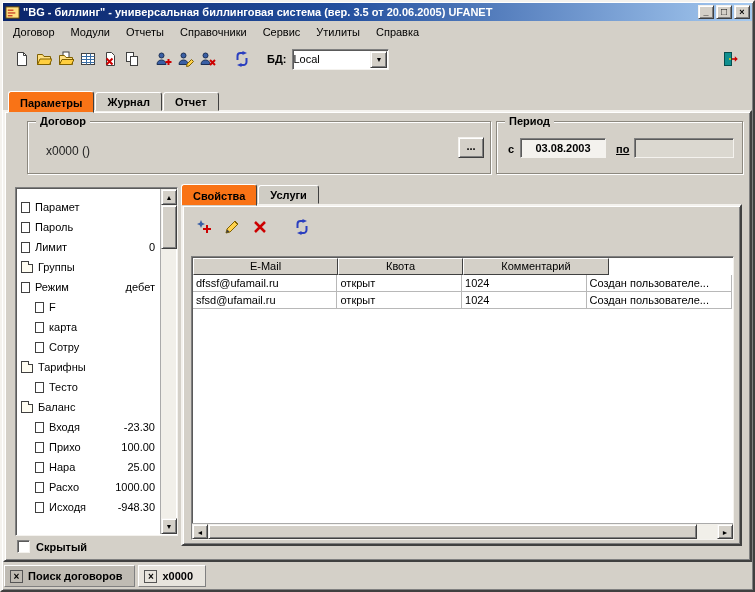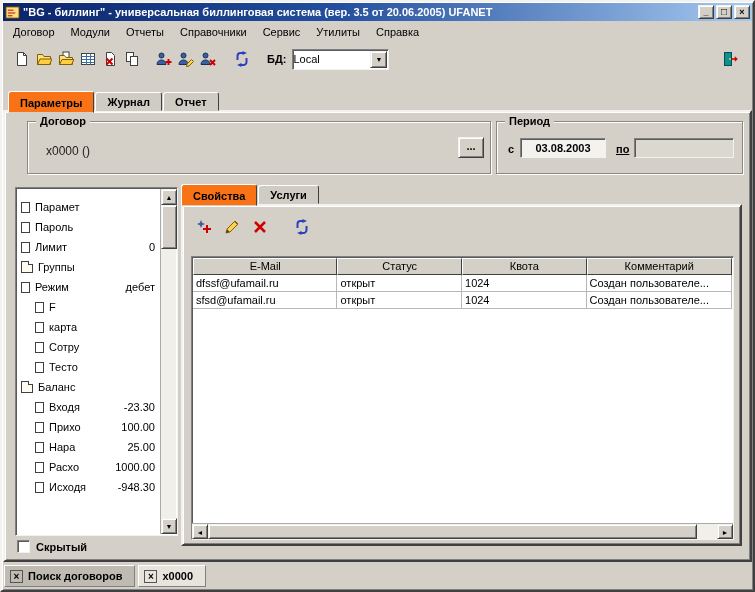--- a/index.html
+++ b/index.html
@@ -281,20 +281,24 @@
           <span class="tree-icon doc"></span>
           <span class="tree-label">F</span>
         </div>
         <div class="tree-row indent">
           <span class="tree-icon doc"></span>
           <span class="tree-label">карта</span>
         </div>
         <div class="tree-row indent">
           <span class="tree-icon doc"></span>
           <span class="tree-label">Сотру</span>
+        </div>
+        <div class="tree-row">
+          <span class="tree-icon folder"></span>
+          <span class="tree-label">Тарифны</span>
         </div>
         <div class="tree-row indent">
           <span class="tree-icon doc"></span>
           <span class="tree-label">Тесто</span>
         </div>
         <div class="tree-row">
           <span class="tree-icon folder"></span>
           <span class="tree-label">Баланс</span>
         </div>
         <div class="tree-row indent">
@@ -365,21 +369,20 @@
             <path d="M3.5 9V5a3 3 0 0 1 3-3h3" fill="none" stroke="#2b3fbf" stroke-width="2"></path>
             <path d="M8.5 0l4.5 2-4.5 2z" fill="#2b3fbf"></path>
             <path d="M12.5 7v4a3 3 0 0 1-3 3h-3" fill="none" stroke="#2b3fbf" stroke-width="2"></path>
             <path d="M7.5 12L3 14l4.5 2z" fill="#2b3fbf"></path>
           </svg>
         </span>
       </div>
     <div class="table-wrap bevel-down">
       <div class="thead" id="thead">
           <div class="th c0">E-Mail</div>
-          <div class="th c1">Статус</div>
           <div class="th c2">Квота</div>
           <div class="th c3">Комментарий</div>
         </div>
       <div class="tbody" id="tbody">
           <div class="trow">
             <div class="td c0">dfssf@ufamail.ru</div>
             <div class="td c1">открыт</div>
             <div class="td c2">1024</div>
             <div class="td c3">Создан пользователе...</div>
           </div>

